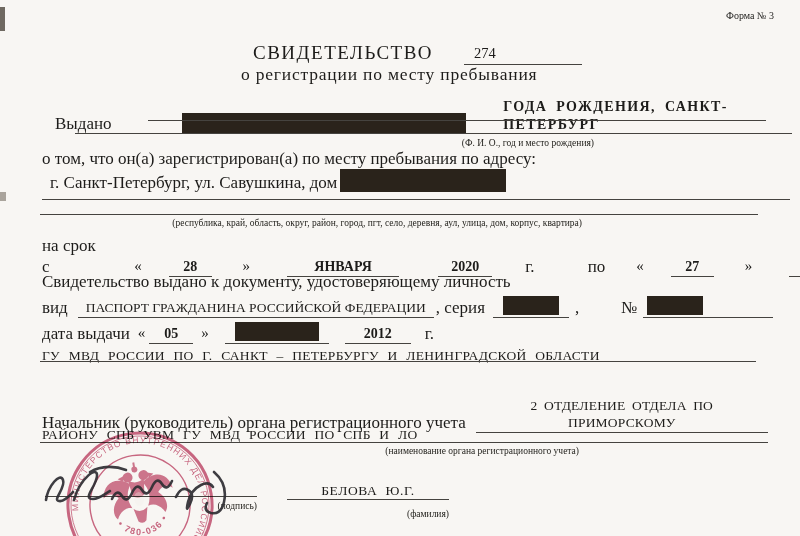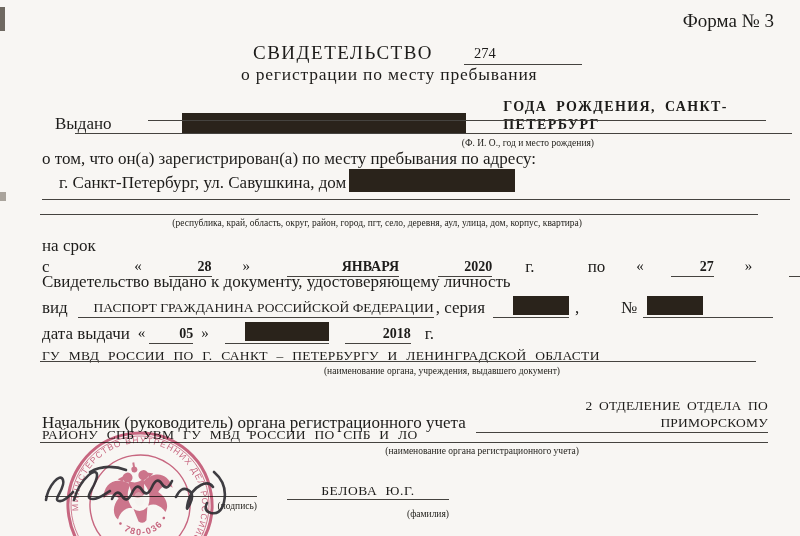--- a/index.html
+++ b/index.html
@@ -5,59 +5,59 @@
   :root{
     --paper:#f8f6f3; --ink:#1d1c1a; --line:#45433f; --redaction:#2a231b; --stamp-color:#c2496b;
   }
   html,body{margin:0;padding:0;background:#e9e7e3;}
   .page{position:relative;width:800px;height:536px;background:var(--paper);overflow:hidden;
         font-family:"Liberation Serif", serif;color:var(--ink);}
   .abs{position:absolute;}
   .t17{font-size:17px;line-height:21px;}
   .cap{font-size:9.5px;color:#24231e;text-align:right;line-height:12px;}
   .rule{position:absolute;height:1px;background:var(--line);}
-  .field{display:inline-block;border-bottom:1px solid var(--line);text-align:right;
+  .field{display:inline-block;border-bottom:1px solid var(--line);text-align:center;
          font-weight:bold;font-size:14px;line-height:17px;padding-bottom:1px;}
   .fieldn{font-weight:normal;}
   .redact{display:inline-block;background:var(--redaction);vertical-align:bottom;margin-bottom:1px;}
   .q{font-size:15px;margin:0 4px 1px 8px;line-height:19px;}
   .flexrow{display:flex;align-items:flex-end;}
   .smallcaps{font-size:13.5px;line-height:17px;letter-spacing:0.3px;word-spacing:5px;}
   .stamp-fill{fill:var(--stamp-color);}
   .stamp-stroke{stroke:var(--stamp-color);fill:none;}
   .stamp-text{fill:var(--stamp-color);font-family:"Liberation Sans",sans-serif;}
   svg{display:block;}
 </style>
 </head>
 <body>
 
 <div class="page">
 
   <div class="abs" style="left:0;top:7px;width:5px;height:24px;background:#6f6961;"></div>
   <div class="abs" style="left:0;top:192px;width:6px;height:9px;background:#aaa49c;"></div>
 
-  <div class="abs" style="top:10px;right:26px;font-size:19px;">Форма № 3</div>
+  <div class="abs" style="top:10px;right:26px;font-size:10px;">Форма № 3</div>
 
   <div class="abs" style="top:42px;left:253px;font-size:19px;letter-spacing:1.5px;">СВИДЕТЕЛЬСТВО</div>
   <div class="abs" style="top:45px;left:464px;width:108px;border-bottom:1px solid var(--line);font-size:14.5px;padding:0 0 2px 10px;">274</div>
   <div class="abs" style="top:64px;left:241px;font-size:17.5px;letter-spacing:0.8px;">о регистрации по месту пребывания</div>
 
   <div class="abs flexrow" style="top:98px;left:55px;gap:32px;">
     <span class="t17">Выдано</span>
     <span class="redact" style="width:308px;height:20px;margin-left:38px;"></span>
     <span style="font-size:14px;font-weight:bold;margin-left:5px;letter-spacing:1.4px;word-spacing:4px;line-height:18px;">ГОДА РОЖДЕНИЯ, САНКТ-ПЕТЕРБУРГ</span>
   </div>
   <div class="rule" style="top:120px;left:148px;width:618px;"></div>
 
   <div class="rule" style="top:133px;left:75px;width:717px;"></div>
   <div class="abs cap" style="top:137px;left:194px;width:400px;">(Ф. И. О., год и место рождения)</div>
 
   <div class="abs t17" style="top:148px;left:42px;">о том, что он(а) зарегистрирован(а) по месту пребывания по адресу:</div>
 
-  <div class="abs flexrow" style="top:169px;left:59px;">
+  <div class="abs flexrow" style="top:169px;left:50px;">
     <span class="t17">г. Санкт-Петербург, ул. Савушкина, дом</span>
     <span class="redact" style="width:166px;height:23px;margin-left:3px;"></span>
   </div>
   <div class="rule" style="top:199px;left:42px;width:748px;"></div>
 
   <div class="rule" style="top:214px;left:40px;width:718px;"></div>
   <div class="abs cap" style="top:217px;left:132px;width:450px;">(республика, край, область, округ, район, город, пгт, село, деревня, аул, улица, дом, корпус, квартира)</div>
 
   <div class="abs flexrow" style="top:235px;left:42px;gap:23px;">
     <span class="t17">на срок с</span>
@@ -87,27 +87,26 @@
     <span class="t17" style="margin-left:42px;">№</span>
     <span class="field" style="width:130px;margin-left:6px;text-align:left;"><span class="redact" style="width:56px;height:19px;margin-left:4px;"></span></span>
   </div>
 
   <div class="abs flexrow" style="top:322px;left:42px;">
     <span class="t17">дата выдачи</span>
     <span class="q">«</span>
     <span class="field" style="width:44px;">05</span>
     <span class="q">»</span>
     <span class="field" style="width:104px;margin-left:12px;"><span class="redact" style="width:84px;height:19px;"></span></span>
-    <span class="field" style="width:66px;margin-left:16px;">2018</span>
+    <span class="field" style="width:66px;margin-left:16px;">2012</span>
     <span class="t17" style="margin-left:14px;">г.</span>
   </div>
 
   <div class="abs smallcaps" style="top:347px;left:42px;">ГУ МВД РОССИИ ПО Г. САНКТ – ПЕТЕРБУРГУ И ЛЕНИНГРАДСКОЙ ОБЛАСТИ</div>
   <div class="rule" style="top:361px;left:40px;width:716px;"></div>
-  <div class="abs cap" style="top:365px;left:160px;width:400px;">(наименование органа, учреждения, выдавшего документ)</div>
 
   <div class="abs flexrow" style="top:397px;left:42px;width:726px;">
     <span class="t17">Начальник (руководитель) органа регистрационного учета</span>
     <span class="field fieldn" style="flex:1;margin-left:10px;font-size:13.5px;letter-spacing:0.2px;word-spacing:3px;">2 ОТДЕЛЕНИЕ ОТДЕЛА ПО ПРИМОРСКОМУ</span>
   </div>
   <div class="abs smallcaps" style="top:426px;left:42px;">РАЙОНУ СПБ УВМ ГУ МВД РОССИИ ПО СПБ И ЛО</div>
   <div class="rule" style="top:442px;left:40px;width:728px;"></div>
   <div class="abs cap" style="top:445px;left:179px;width:400px;">(наименование органа регистрационного учета)</div>
 
   <div class="rule" style="top:496px;left:45px;width:212px;"></div>

